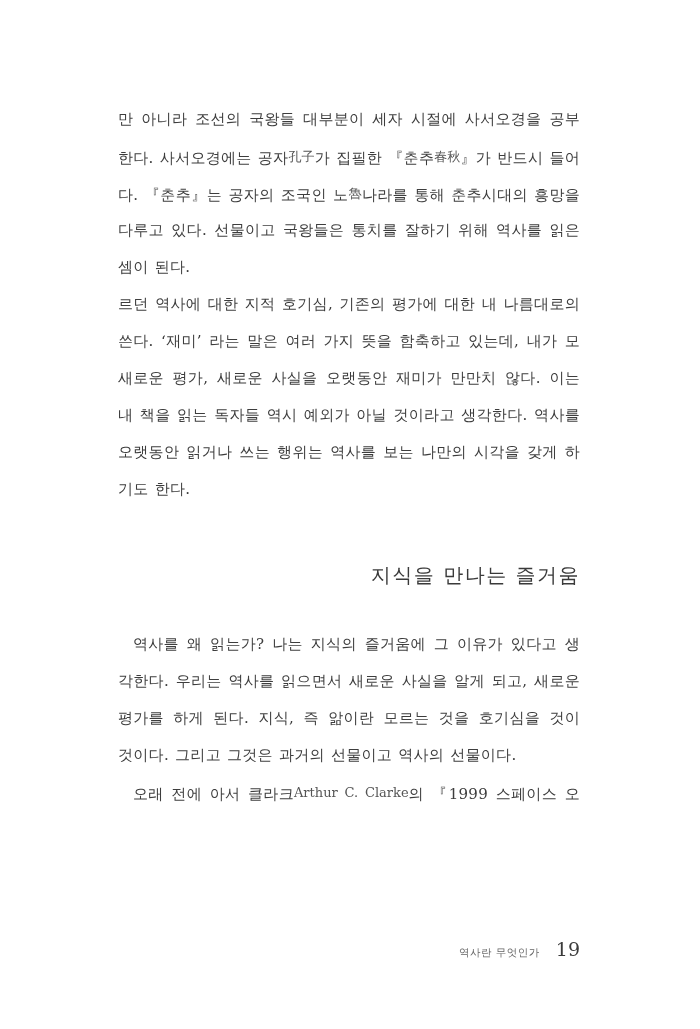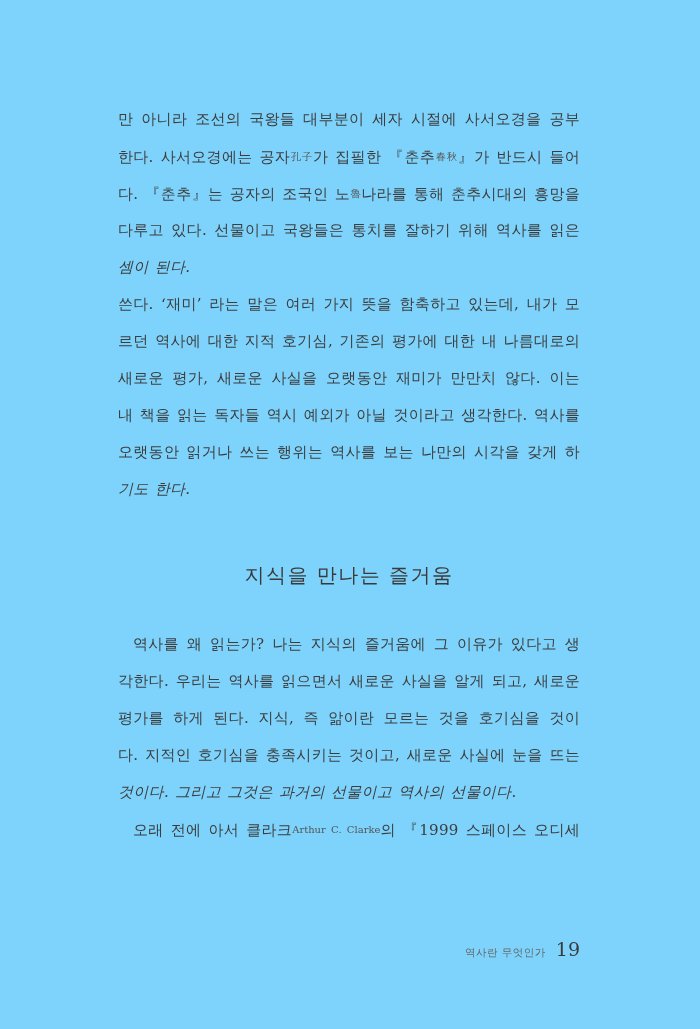--- a/index.html
+++ b/index.html
@@ -6,21 +6,21 @@
     margin: 0;
     padding: 0;
     background: #e9e9e9;
     font-family: "DejaVu Serif", "Liberation Serif", serif;
   }
   .page {
     position: relative;
     width: 700px;
     height: 1029px;
     margin: 0 auto;
-    background: #7dd3fc;
+    background: #ffffff;
     overflow: hidden;
   }
   .text-block {
     position: absolute;
     left: 118px;
     top: 101px;
     width: 462px;
     font-size: 15px;
     line-height: 37px;
     color: #3d3d3d;
@@ -29,47 +29,46 @@
   .paragraph { margin: 0; }
   .line {
     height: 37px;
     overflow: hidden;
     text-align: justify;
     text-align-last: justify;
     word-spacing: 1px;
   }
   .line.last {
     text-align-last: left;
-    font-style: italic;
   }
   .line.indent {
     text-indent: 15px;
   }
   .gloss {
-    font-size: 10px;
+    font-size: 13px;
     vertical-align: 2px;
     letter-spacing: 0;
     color: #555555;
   }
   .heading {
     font-size: 20px;
     line-height: 30px;
     font-weight: normal;
     color: #3a3a3a;
     letter-spacing: 1.5px;
     margin: 52px 0 36px 0;
-    text-align: center;
+    text-align: right;
   }
   .page-footer {
     position: absolute;
     top: 938px;
     right: 120px;
     display: flex;
     align-items: baseline;
-    gap: 10px;
+    gap: 16px;
   }
   .running-title {
     font-size: 10.5px;
     color: #666666;
     letter-spacing: 0.5px;
   }
   .page-number {
     font-size: 19px;
     color: #3a3a3a;
   }
@@ -81,33 +80,32 @@
 
   <main class="text-block">
       <div class="paragraph">
         <div class="line"><span>만 아니라 조선의 국왕들 대부분이 세자 시절에 사서오경을 공부</span></div>
         <div class="line"><span>한다. 사서오경에는 공자</span><span class="gloss">孔子</span><span>가 집필한 『춘추</span><span class="gloss">春秋</span><span>』가 반드시 들어간</span></div>
         <div class="line"><span>다. 『춘추』는 공자의 조국인 노</span><span class="gloss">魯</span><span>나라를 통해 춘추시대의 흥망을</span></div>
         <div class="line"><span>다루고 있다. 선물이고 국왕들은 통치를 잘하기 위해 역사를 읽은</span></div>
         <div class="line last"><span>셈이 된다.</span></div>
       </div>
       <div class="paragraph">
+        <div class="line"><span>르던 역사에 대한 지적 호기심, 기존의 평가에 대한 내 나름대로의</span></div>
         <div class="line"><span>쓴다. ‘재미’ 라는 말은 여러 가지 뜻을 함축하고 있는데, 내가 모</span></div>
-        <div class="line"><span>르던 역사에 대한 지적 호기심, 기존의 평가에 대한 내 나름대로의</span></div>
         <div class="line"><span>새로운 평가, 새로운 사실을 오랫동안 재미가 만만치 않다. 이는</span></div>
         <div class="line"><span>내 책을 읽는 독자들 역시 예외가 아닐 것이라고 생각한다. 역사를</span></div>
         <div class="line"><span>오랫동안 읽거나 쓰는 행위는 역사를 보는 나만의 시각을 갖게 하</span></div>
         <div class="line last"><span>기도 한다.</span></div>
       </div>
       <h2 class="heading">지식을 만나는 즐거움</h2>
       <div class="paragraph">
         <div class="line indent"><span>역사를 왜 읽는가? 나는 지식의 즐거움에 그 이유가 있다고 생</span></div>
         <div class="line"><span>각한다. 우리는 역사를 읽으면서 새로운 사실을 알게 되고, 새로운</span></div>
         <div class="line"><span>평가를 하게 된다. 지식, 즉 앎이란 모르는 것을 호기심을 것이</span></div>
-        <div class="line"><span>다. 지적인 호기심을 충족시키는 것이고, 새로운 사실에 눈을 뜨는</span></div>
         <div class="line last"><span>것이다. 그리고 그것은 과거의 선물이고 역사의 선물이다.</span></div>
       </div>
       <div class="paragraph">
         <div class="line indent"><span>오래 전에 아서 클라크</span><span class="gloss">Arthur C. Clarke</span><span>의 『1999 스페이스 오디세</span></div>
       </div>
     </main>
 
   <footer class="page-footer">
     <span class="running-title">역사란 무엇인가</span>
     <span class="page-number">19</span>

